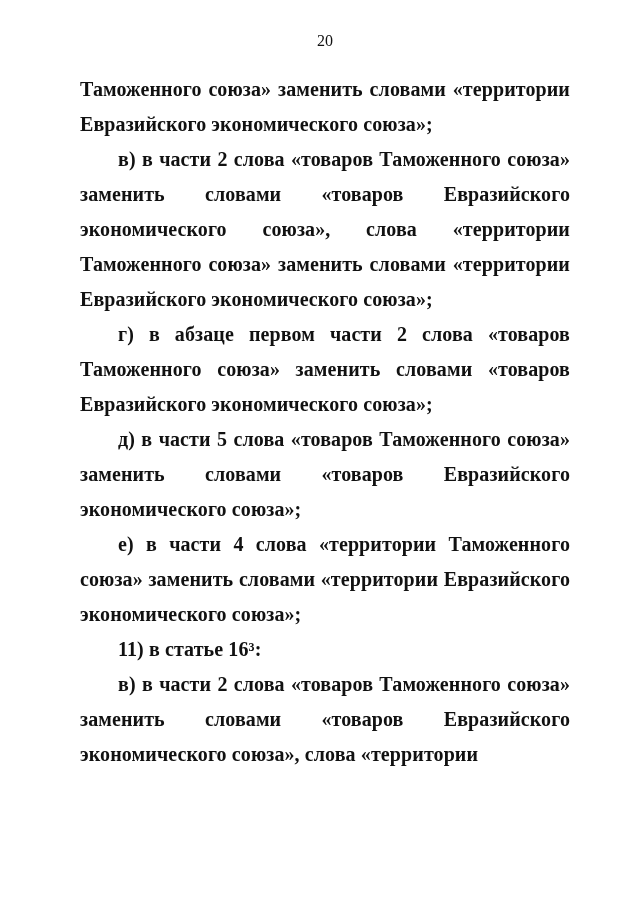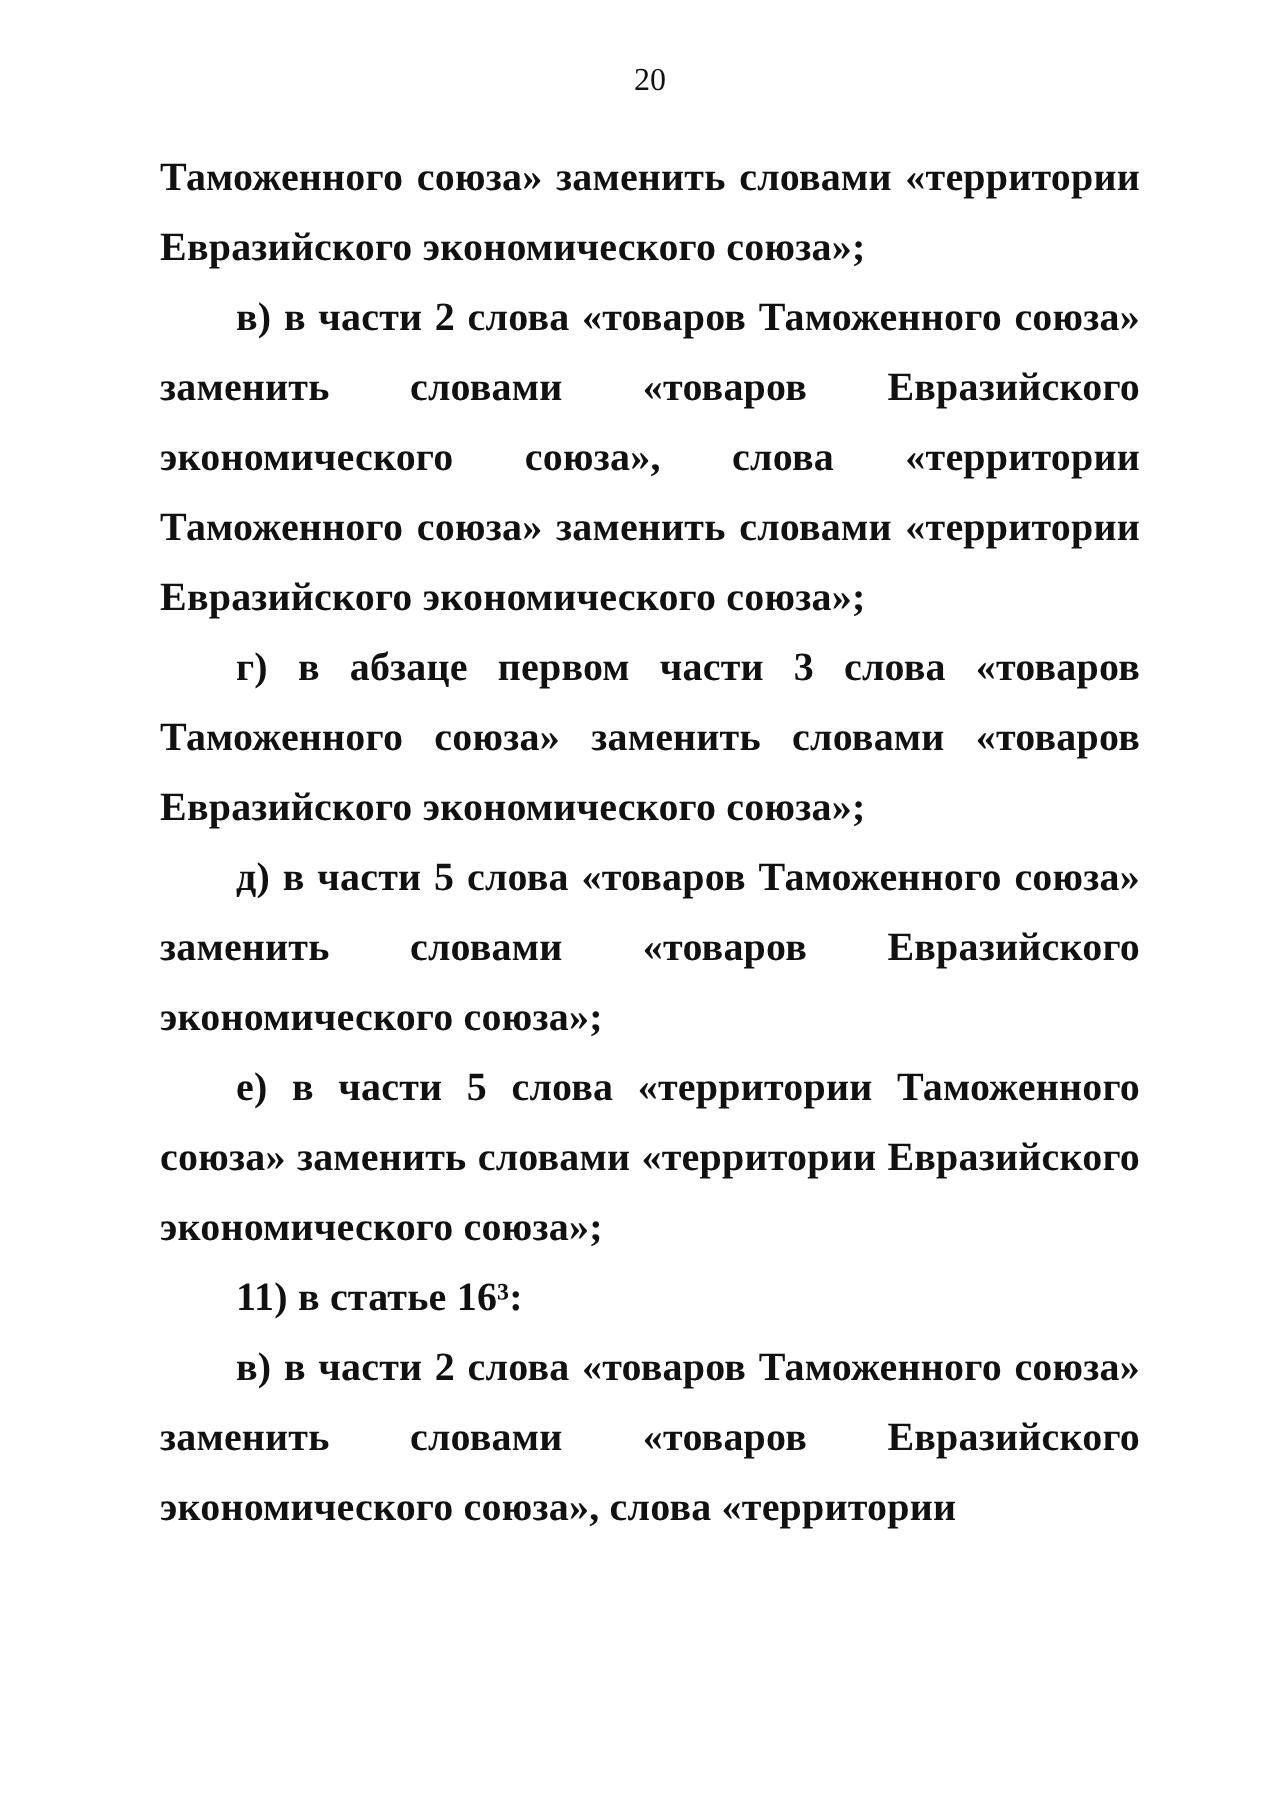--- a/index.html
+++ b/index.html
@@ -40,19 +40,19 @@
 </style>
 </head>
 <body>
 
 <div class="document-page">
   <div class="page-number">20</div>
 
   <div class="body-text">
     <p>Таможенного союза» заменить словами «территории Евразийского экономического союза»;</p>
     <p class="indent">в) в части 2 слова «товаров Таможенного союза» заменить словами «товаров Евразийского экономического союза», слова «территории Таможенного союза» заменить словами «территории Евразийского экономического союза»;</p>
-    <p class="indent">г) в абзаце первом части 3 слова «товаров Таможенного союза» заменить словами «товаров Евразийского экономического союза»;</p>
+    <p class="indent">г) в абзаце первом части 2 слова «товаров Таможенного союза» заменить словами «товаров Евразийского экономического союза»;</p>
     <p class="indent">д) в части 5 слова «товаров Таможенного союза» заменить словами «товаров Евразийского экономического союза»;</p>
-    <p class="indent">е) в части 5 слова «территории Таможенного союза» заменить словами «территории Евразийского экономического союза»;</p>
+    <p class="indent">е) в части 4 слова «территории Таможенного союза» заменить словами «территории Евразийского экономического союза»;</p>
     <p class="indent">11) в статье 16³:</p>
     <p class="indent">в) в части 2 слова «товаров Таможенного союза» заменить словами «товаров Евразийского экономического союза», слова «территории</p>
   </div>
 </div>
 
 </body></html>

